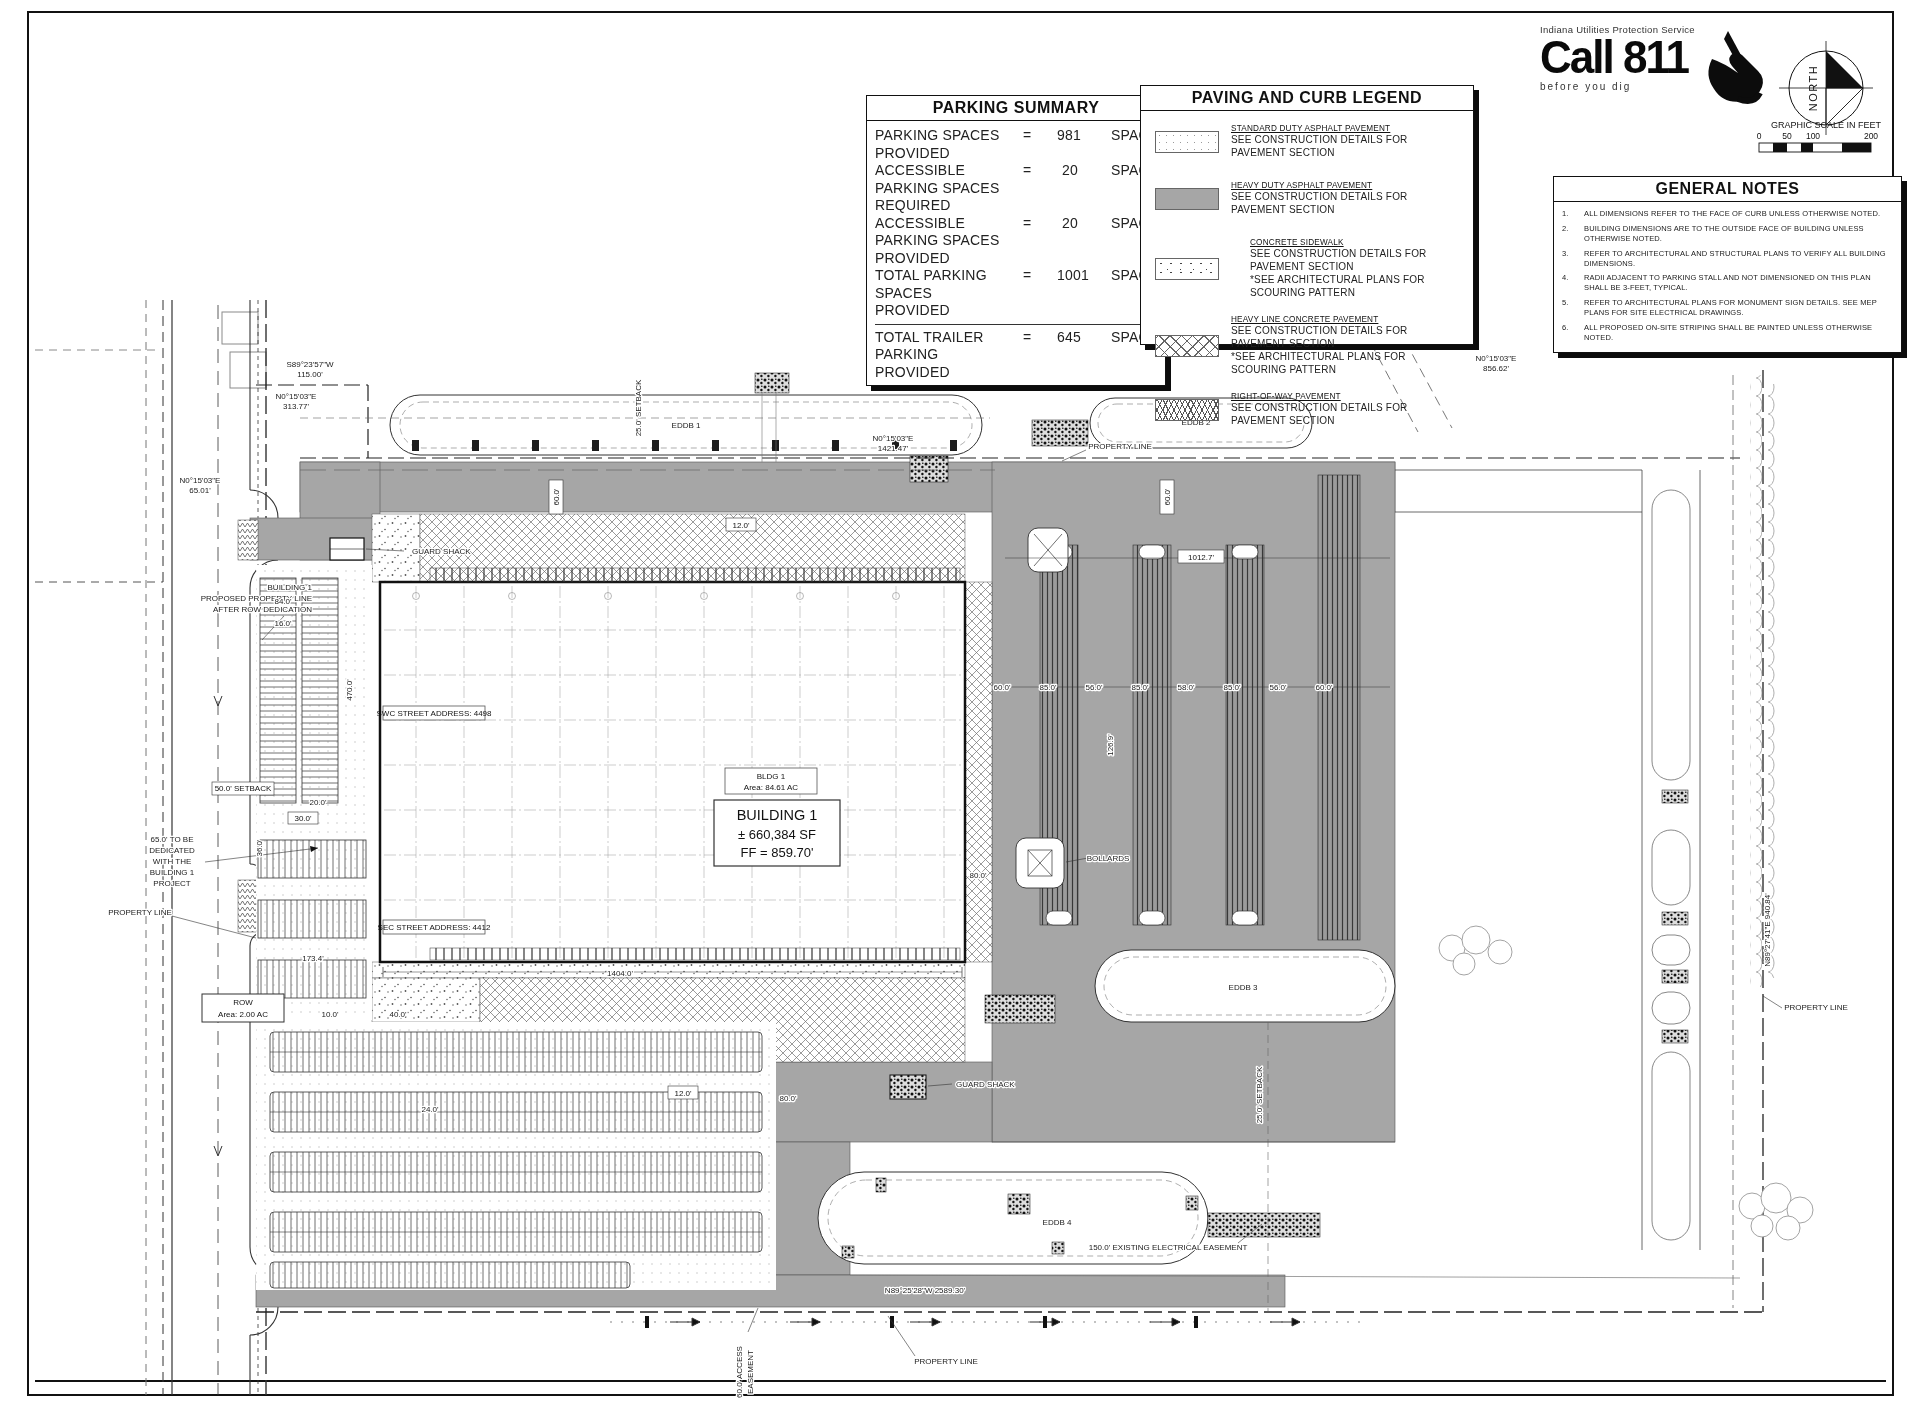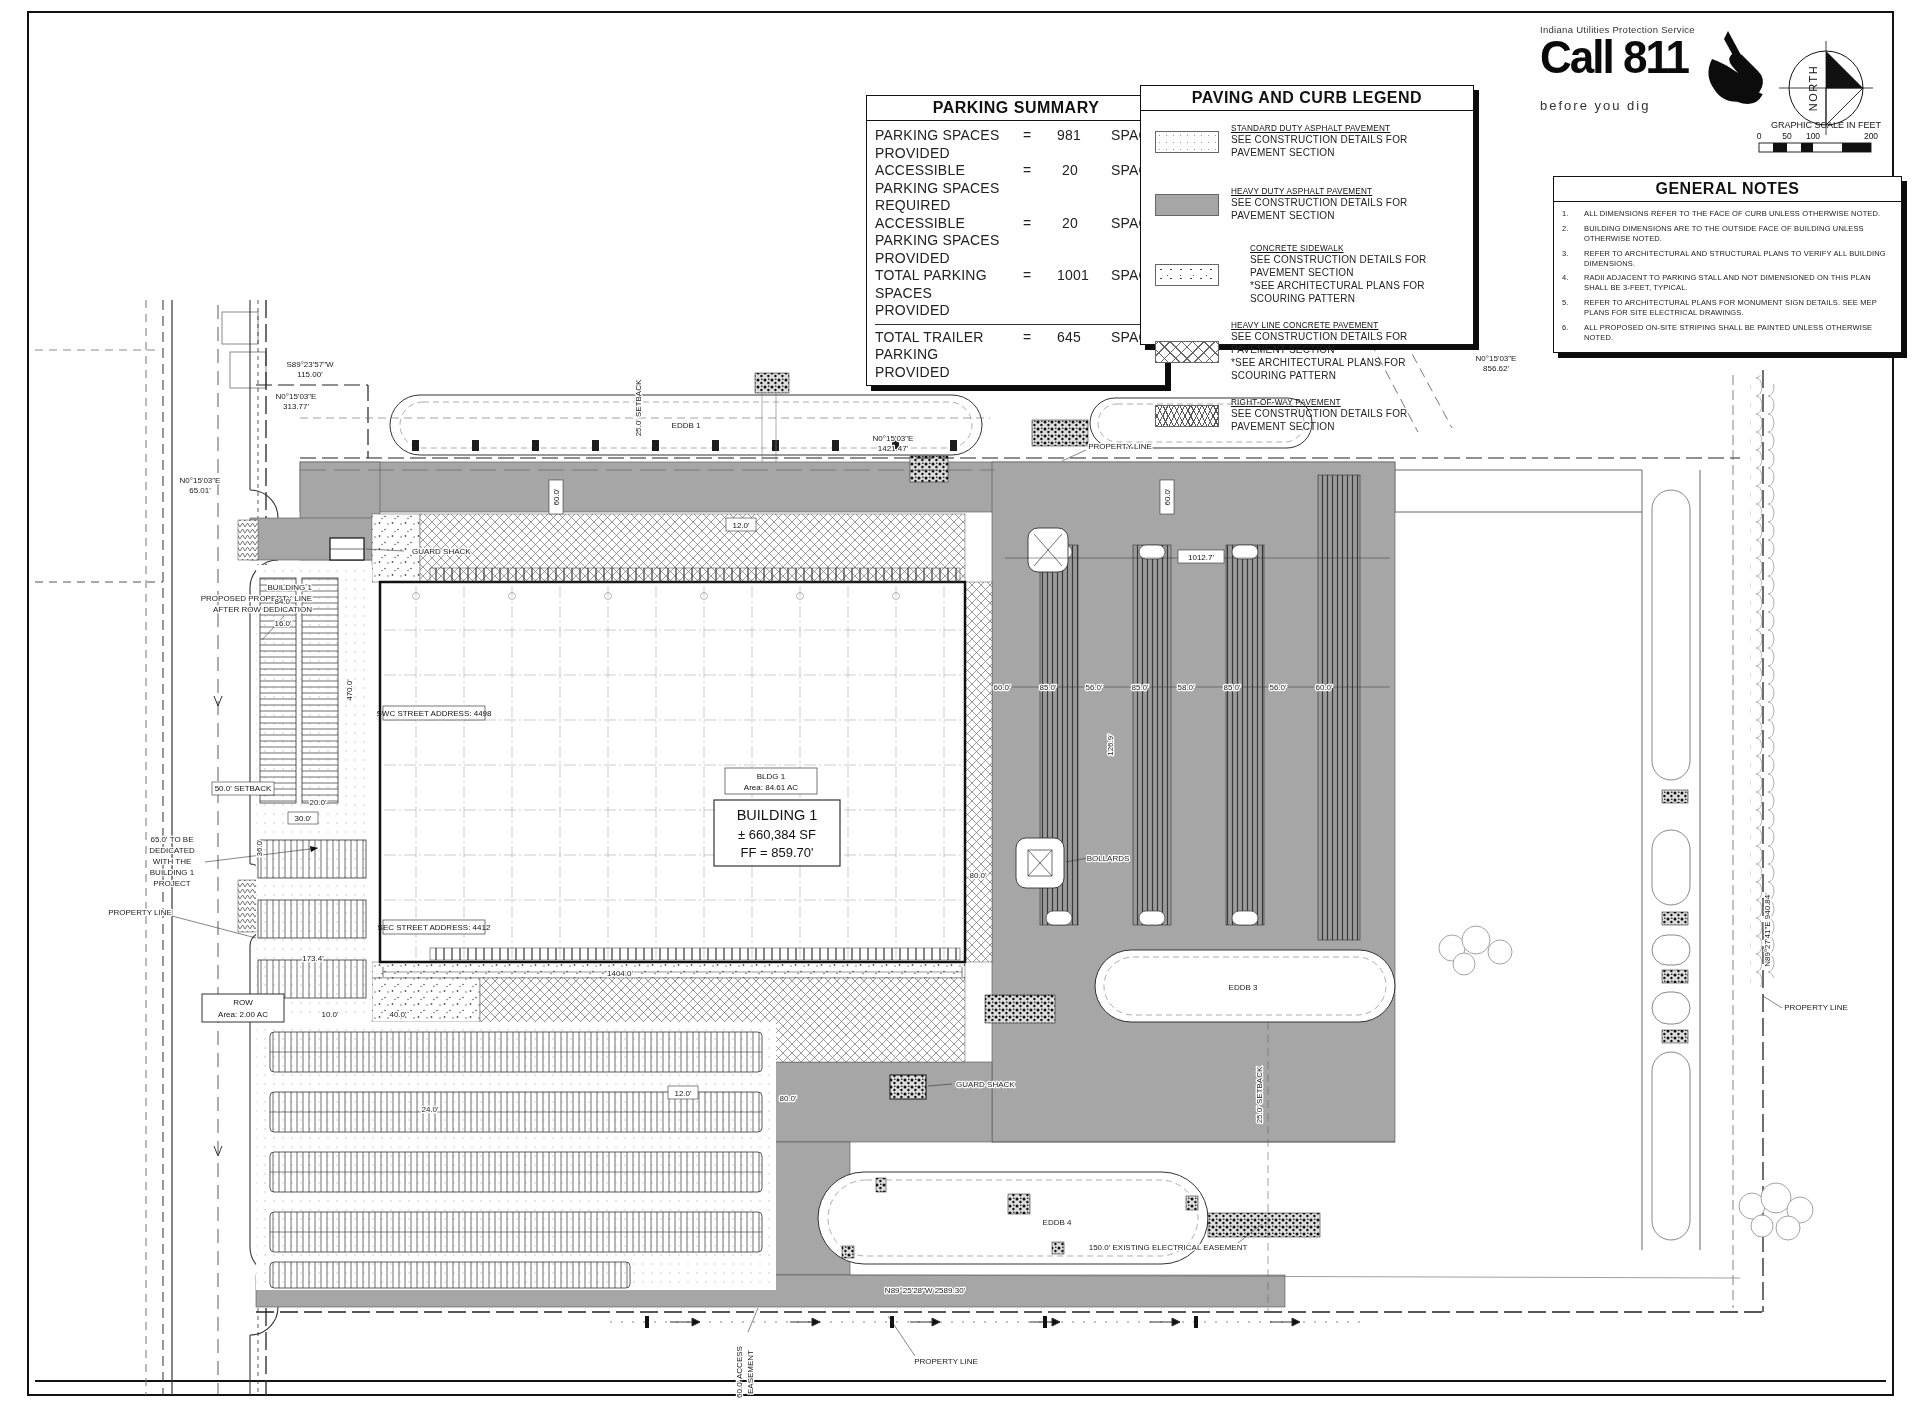--- a/index.html
+++ b/index.html
@@ -30,21 +30,21 @@
   .lg-note{font-size:10px;color:#222;letter-spacing:.2px;line-height:1.3;}
   
   .gn-body{padding:7px 10px 4px 8px;}
   .gn-row{display:grid;grid-template-columns:22px 1fr;font-size:7.5px;color:#1a1a1a;
     line-height:1.32;margin-bottom:5px;letter-spacing:.15px;}
   
   #call811{position:absolute;left:1540px;top:24px;width:230px;}
   .c811-agency{font-size:9.5px;color:#333;letter-spacing:.3px;}
   .c811-logo{font-size:44px;font-weight:900;color:#0a0a0a;letter-spacing:-2px;line-height:1.0;
     transform:scaleY(1.05);display:inline-block;}
-  .c811-tag{font-size:13px;color:#333;letter-spacing:2px;margin-top:19px;}
+  .c811-tag{font-size:10px;color:#333;letter-spacing:2px;margin-top:2px;}
   .t{font-size:8px;fill:#1a1a1a;paint-order:stroke;stroke:#fff;stroke-width:2.6px;stroke-linejoin:round;}
   .tb{font-size:8px;fill:#111;}
 </style>
 </head>
 <body>
 
 <div id="stage">
 
 <svg id="plan-svg" width="1920" height="1407" viewBox="0 0 1920 1407">
 <defs>
@@ -524,21 +524,21 @@
 
 <div class="panel" style="left:1140px;top:85px;width:332px;height:258px;">
   <div class="panel-title">PAVING AND CURB LEGEND</div>
   <div class="lg-item">
     <span class="sw sw-std"></span>
     <span>
           <div class="lg-name">STANDARD DUTY ASPHALT PAVEMENT</div>
       <div class="lg-note">SEE CONSTRUCTION DETAILS FOR PAVEMENT SECTION</div>
         </span>
   </div>
-  <div class="lg-item" style="margin-top:28px;">
+  <div class="lg-item" style="margin-top:22px;">
     <span class="sw sw-heavy"></span>
     <span>
           <div class="lg-name">HEAVY DUTY ASPHALT PAVEMENT</div>
       <div class="lg-note">SEE CONSTRUCTION DETAILS FOR PAVEMENT SECTION</div>
         </span>
   </div>
   <div class="lg-item" style="margin-top:22px;gap:31px;">
     <span class="sw sw-walk"></span>
     <span>
           <div class="lg-name">CONCRETE SIDEWALK</div>

